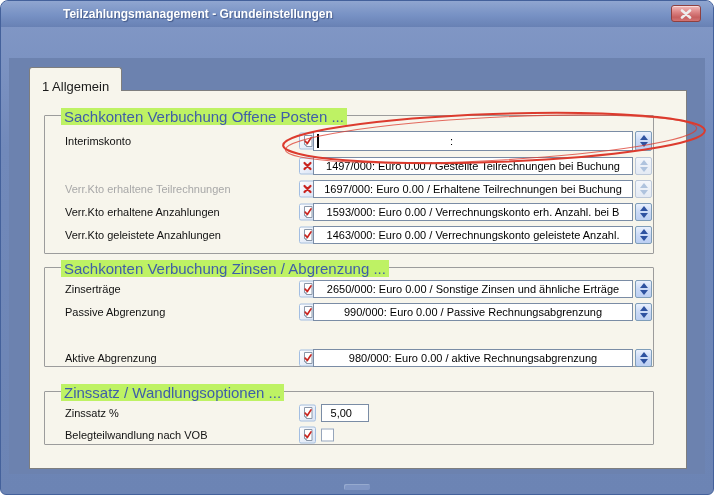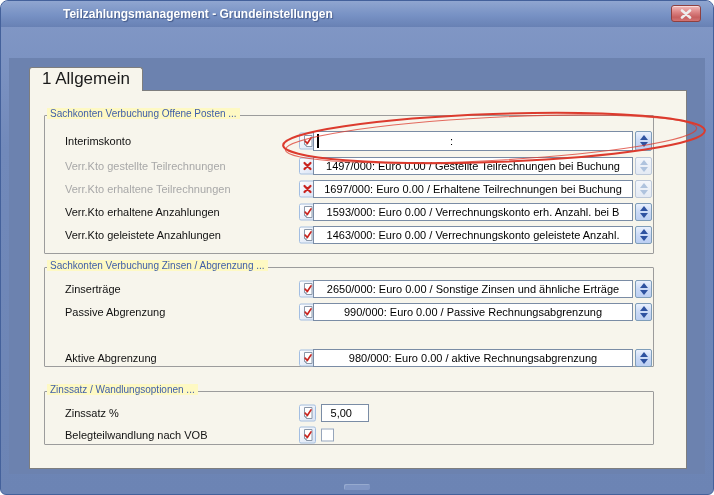--- a/index.html
+++ b/index.html
@@ -24,30 +24,30 @@
   .toolbar{position:absolute;left:8px;right:8px;top:26px;height:31px;
     background:linear-gradient(180deg,#FFFFFF 0%,#EEF2FA 55%,#D5DFF1 100%);
     border-bottom:1px solid #9FB0CC;}
   .save-btn{position:absolute;left:4px;top:3px;height:24px;display:flex;align-items:center;
     gap:4px;padding:0 7px;background:transparent;border:0;cursor:pointer;}
   .save-label{font-size:11px;color:#111;white-space:nowrap;}
   .save-label .accel{text-decoration:underline;}
 
   
   .main{position:absolute;left:8px;right:8px;top:57px;bottom:20px;background:#6C82AF;}
-  .tab{position:absolute;left:20px;top:9px;height:24px;padding:0 12px;line-height:22px;
-    font-size:17px;color:#1a1a1a;background:#F7F5EC;border:1px solid #7E7E7E;border-bottom:none;
+  .tab{position:absolute;left:20px;top:9px;height:24px;padding:8px 12px;line-height:22px;
+    font-size:13px;color:#1a1a1a;background:#F7F5EC;border:1px solid #7E7E7E;border-bottom:none;
     border-radius:3px 3px 0 0;z-index:2;cursor:pointer;}
   .tabpage{position:absolute;left:20px;right:18px;top:32px;bottom:5px;background:#F7F5EC;
     border:1px solid #7E7E7E;z-index:1;}
 
   
   .group{position:absolute;left:14px;width:610px;border:1px solid #9C9C9C;border-radius:1px;}
-  .group-title{position:absolute;top:-8px;left:2px;padding:0 3px;background:#fef9c3;
-    font-size:10px;color:#3F5EA8;white-space:nowrap;}
+  .group-title{position:absolute;top:-8px;left:16px;padding:0 3px;background:#bef264;
+    font-size:15px;color:#3F5EA8;white-space:nowrap;}
   .g1{top:24px;height:139px;}
   .g2{top:176px;height:100px;}
   .g3{top:300px;height:54px;}
 
   
   .row{position:absolute;left:0;right:0;}
   .lbl{position:absolute;left:20px;top:50%;transform:translateY(-50%);
     font-size:11px;color:#111;white-space:nowrap;}
   .lbl.off{color:#A8A8A8;}
 
@@ -122,21 +122,20 @@
               <span class="caret"></span>
               <span class="empty-val">:</span>
             </div>
             <button class="spin tall2">
                 <span class="tri up"></span>
                 <span class="tri down"></span>
               </button>
           </div>
 
           <div class="row" style="top:41px;height:18px;">
-            <span class="lbl off">Verr.Kto gestellte Teilrechnungen</span>
             <button class="icon-btn">
               <svg width="13" height="13" viewBox="0 0 13 13">
                 <path d="M3.5,3.5 L9.5,9.5 M9.5,3.5 L3.5,9.5" stroke="#C9241F" stroke-width="2.2" stroke-linecap="round"></path>
               </svg>
             </button>
             <div class="edit combo-edit"><span>1497/000: Euro 0.00 / Gestellte Teilrechnungen bei Buchung</span></div>
             <button class="spin off">
                 <span class="tri up"></span>
                 <span class="tri down"></span>
               </button>

